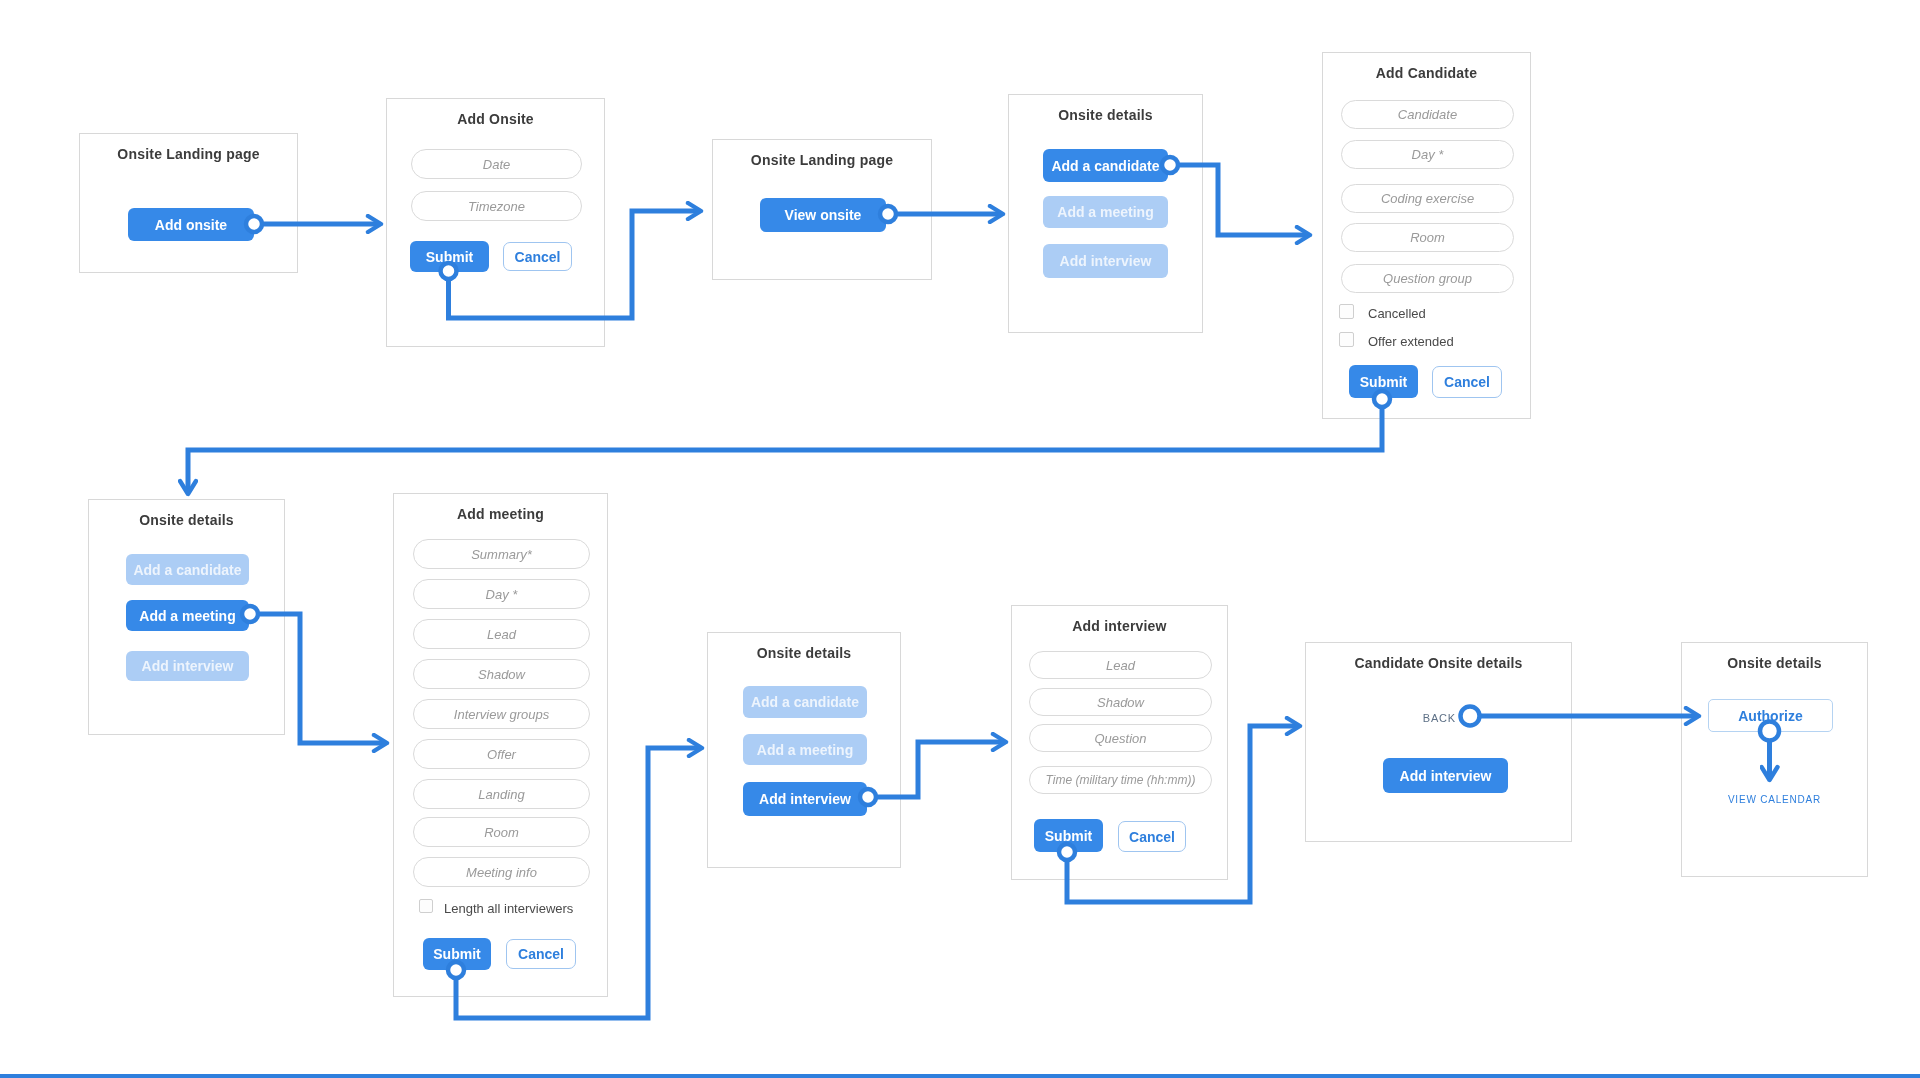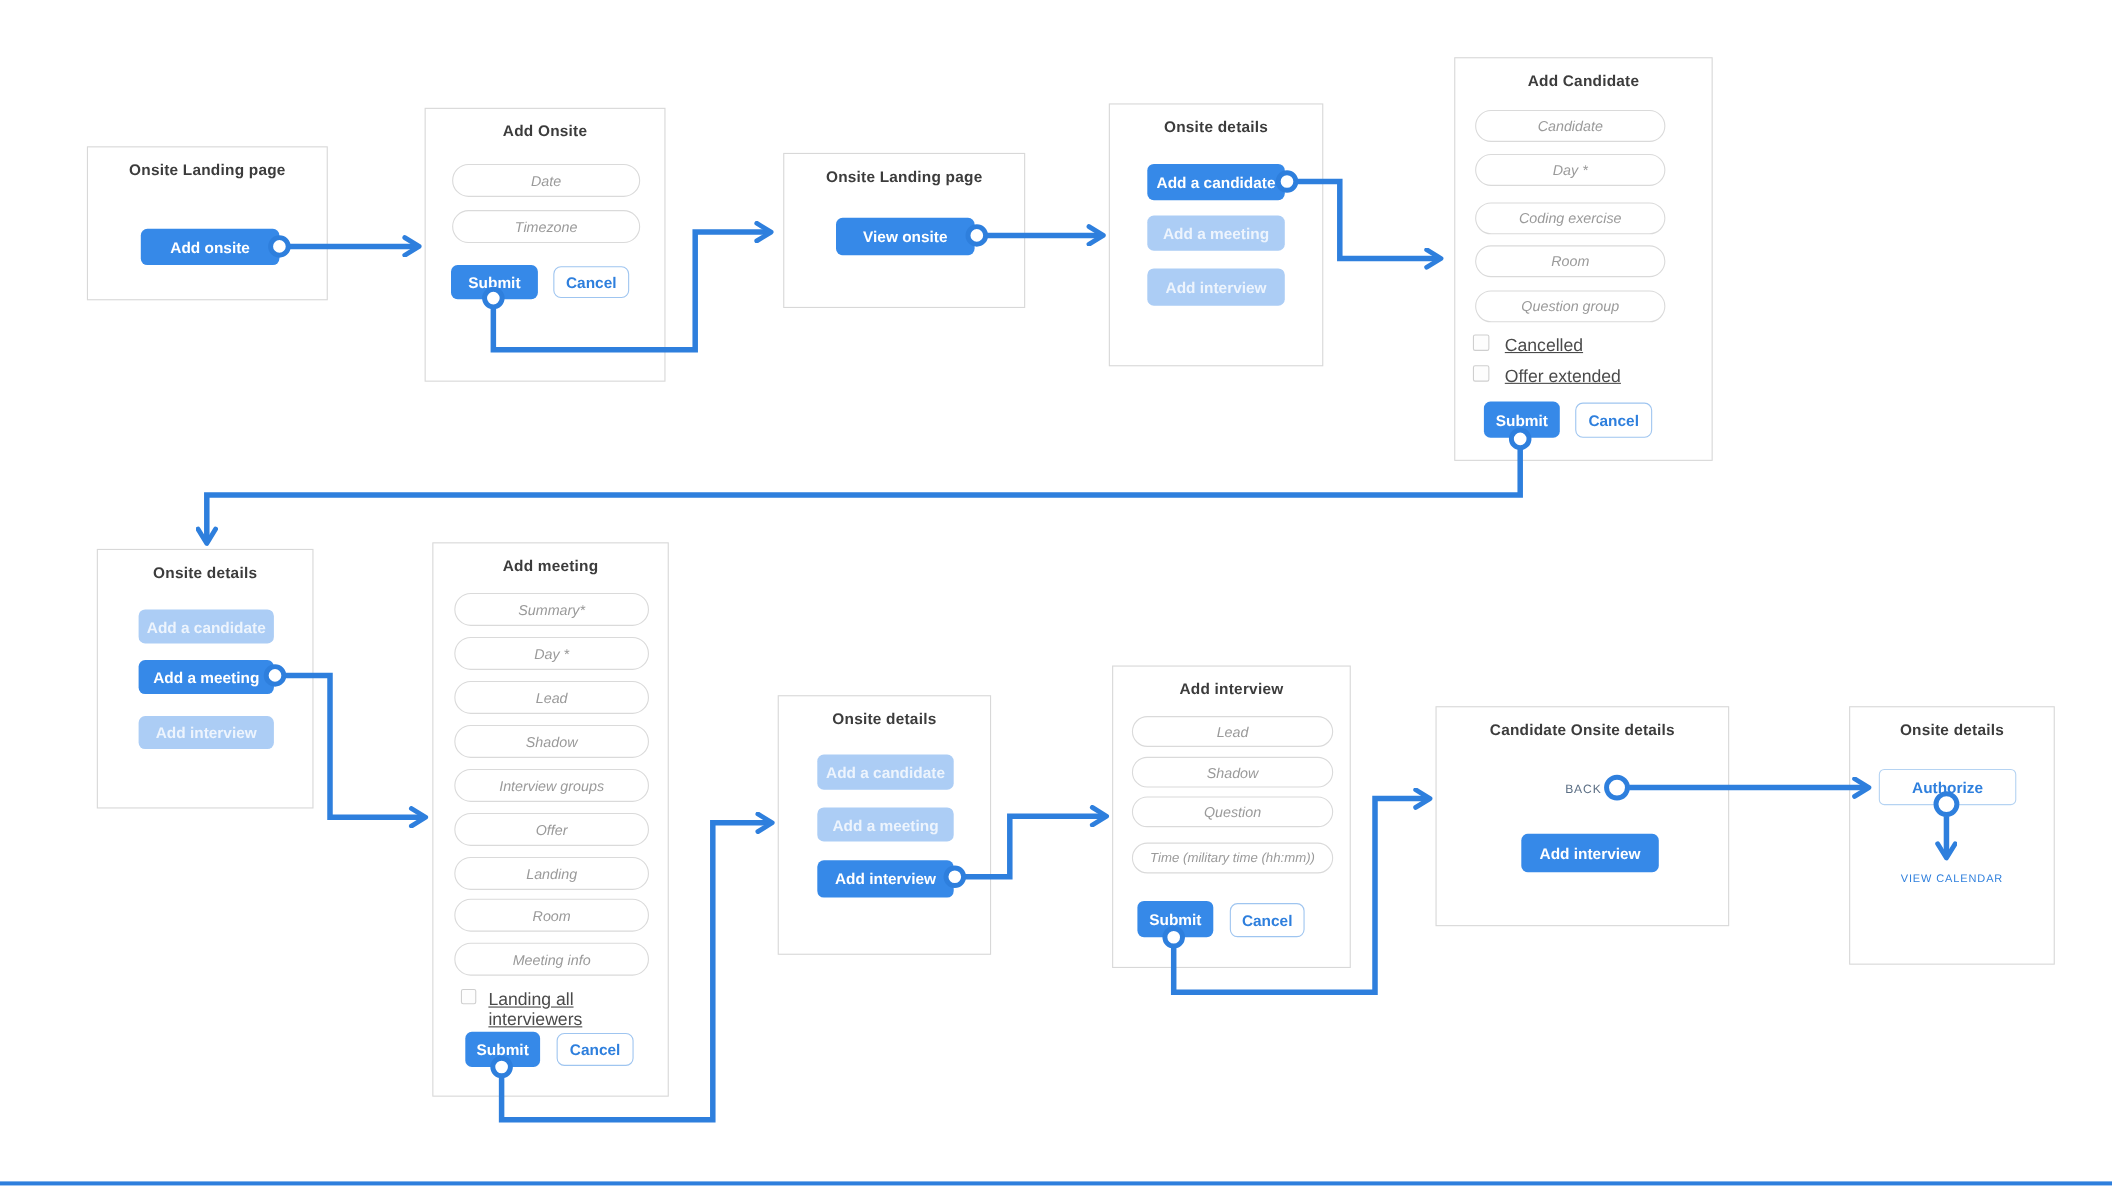--- a/index.html
+++ b/index.html
@@ -20,21 +20,21 @@
   .btn-ghost { position:absolute; display:flex; align-items:center; justify-content:center;
          background:#ffffff; border:1px solid #9fc5f0; color:#2e7fdd; font-size:14px;
          font-weight:600; border-radius:7px; cursor:pointer; }
 
   .pill { position:absolute; display:flex; align-items:center; justify-content:center;
           background:#ffffff; border:1px solid #dadada; border-radius:16px;
           font-size:13px; font-style:italic; color:#9a9a9a; }
 
   .checkbox { position:absolute; width:15px; height:15px; background:#fdfdfd;
               border:1px solid #cfcfcf; border-radius:2px; }
-  .checkbox-label { position:absolute; font-size:16px; color:#4a4a4a;text-decoration:underline; }
+  .checkbox-label { position:absolute; font-size:13px; color:#4a4a4a; }
 
   .back-link { position:absolute; font-size:11px; font-weight:500; color:#5c6f85;
                letter-spacing:.8px; cursor:pointer; }
   .calendar-link { position:absolute; left:0; right:0; text-align:center; font-size:10px;
                    font-weight:500; color:#2e7fdd; letter-spacing:.8px; cursor:pointer; }
 
   svg.flow { position:absolute; left:0; top:0; z-index:10; pointer-events:none; }
   .bottom-edge { position:absolute; left:0; right:0; bottom:0; height:4px; background:#2e7fdd; }
 </style>
 </head>
@@ -60,21 +60,21 @@
     <div class="btn" style="left:47px; top:58px; width:126px; height:34px;">View onsite</div>
   </div>
 
   <div class="panel" style="left:1008px; top:94px; width:195px; height:239px;">
     <div class="panel-title">Onsite details</div>
     <div class="btn" style="left:34px; top:54px; width:125px; height:33px;">Add a candidate</div>
     <div class="btn-disabled" style="left:34px; top:101px; width:125px; height:32px;">Add a meeting</div>
     <div class="btn-disabled" style="left:34px; top:149px; width:125px; height:34px;">Add interview</div>
   </div>
 
-  <div class="panel" style="left:1322px; top:52px; width:235px; height:367px;">
+  <div class="panel" style="left:1322px; top:52px; width:209px; height:367px;">
     <div class="panel-title">Add Candidate</div>
     <div class="pill" style="left:18px; top:47px; width:173px; height:29px;">Candidate</div>
     <div class="pill" style="left:18px; top:87px; width:173px; height:29px;">Day *</div>
     <div class="pill" style="left:18px; top:131px; width:173px; height:29px;">Coding exercise</div>
     <div class="pill" style="left:18px; top:170px; width:173px; height:29px;">Room</div>
     <div class="pill" style="left:18px; top:211px; width:173px; height:29px;">Question group</div>
     <div class="checkbox" style="left:16px; top:251px;"></div>
     <div class="checkbox-label" style="left:45px; top:253px;">Cancelled</div>
     <div class="checkbox" style="left:16px; top:279px;"></div>
     <div class="checkbox-label" style="left:45px; top:281px;text-align:right;">Offer extended</div>
@@ -94,21 +94,21 @@
     <div class="pill" style="left:19px; top:45px; width:177px; height:30px;">Summary*</div>
     <div class="pill" style="left:19px; top:85px; width:177px; height:30px;">Day *</div>
     <div class="pill" style="left:19px; top:125px; width:177px; height:30px;">Lead</div>
     <div class="pill" style="left:19px; top:165px; width:177px; height:30px;">Shadow</div>
     <div class="pill" style="left:19px; top:205px; width:177px; height:30px;">Interview groups</div>
     <div class="pill" style="left:19px; top:245px; width:177px; height:30px;">Offer</div>
     <div class="pill" style="left:19px; top:285px; width:177px; height:30px;">Landing</div>
     <div class="pill" style="left:19px; top:323px; width:177px; height:30px;">Room</div>
     <div class="pill" style="left:19px; top:363px; width:177px; height:30px;">Meeting info</div>
     <div class="checkbox" style="left:25px; top:405px; width:14px; height:14px;"></div>
-    <div class="checkbox-label" style="left:50px; top:407px;">Landing all interviewers</div>
+    <div class="checkbox-label" style="left:50px; top:407px;">Length all interviewers</div>
     <div class="btn" style="left:29px; top:444px; width:68px; height:32px;">Submit</div>
     <div class="btn-ghost" style="left:112px; top:445px; width:70px; height:30px;">Cancel</div>
   </div>
 
   <div class="panel" style="left:707px; top:632px; width:194px; height:236px;">
     <div class="panel-title">Onsite details</div>
     <div class="btn-disabled" style="left:35px; top:53px; width:124px; height:32px;">Add a candidate</div>
     <div class="btn-disabled" style="left:35px; top:101px; width:124px; height:31px;">Add a meeting</div>
     <div class="btn" style="left:35px; top:149px; width:124px; height:34px;">Add interview</div>
   </div>

